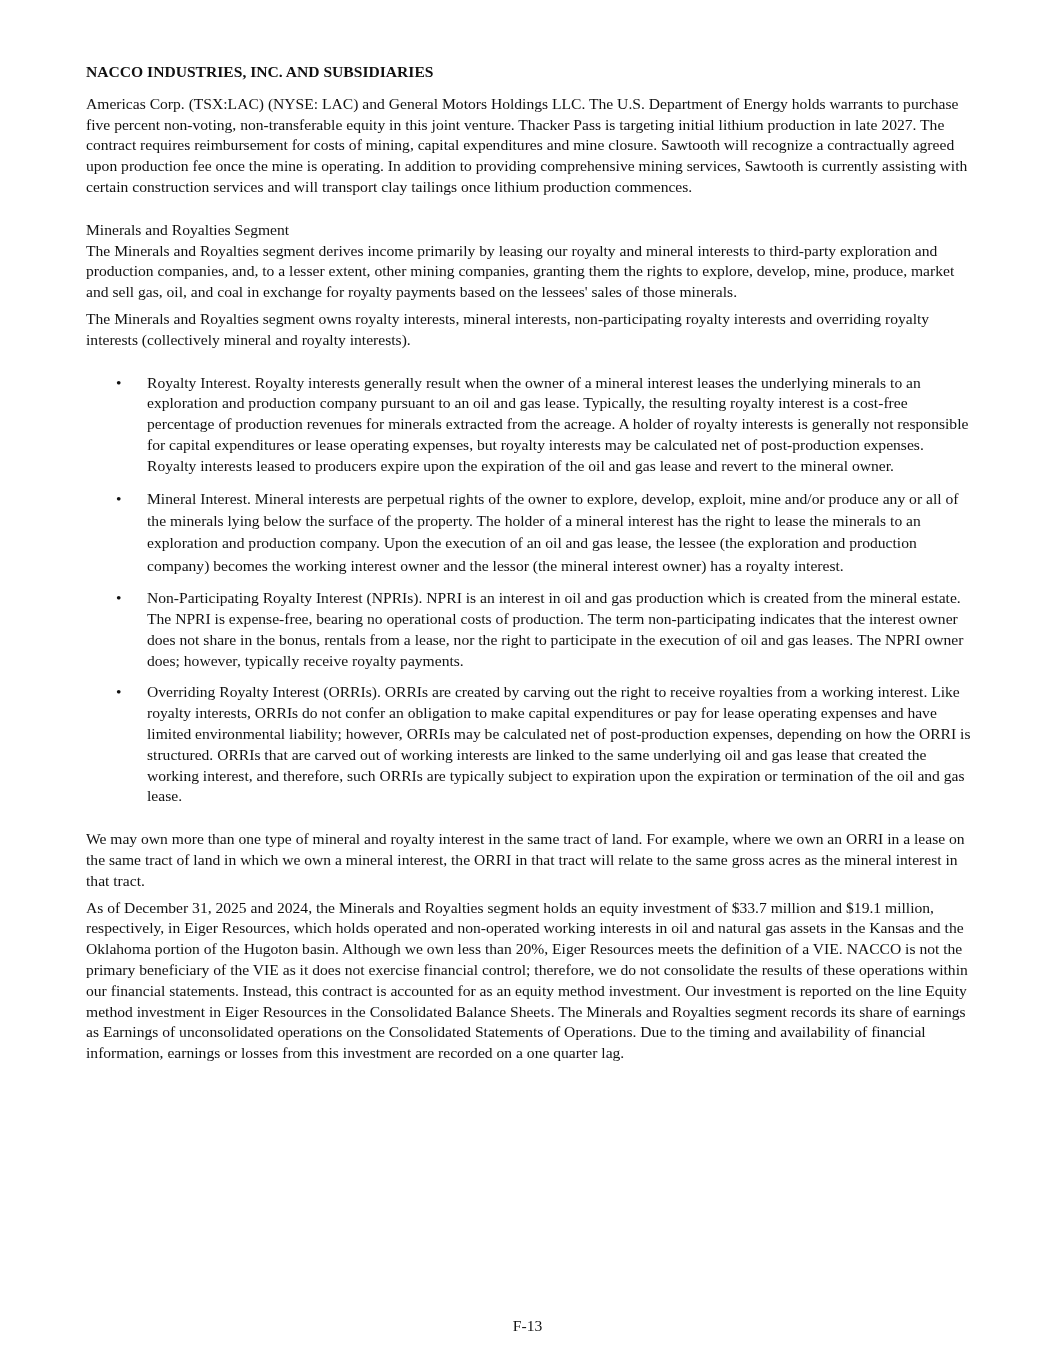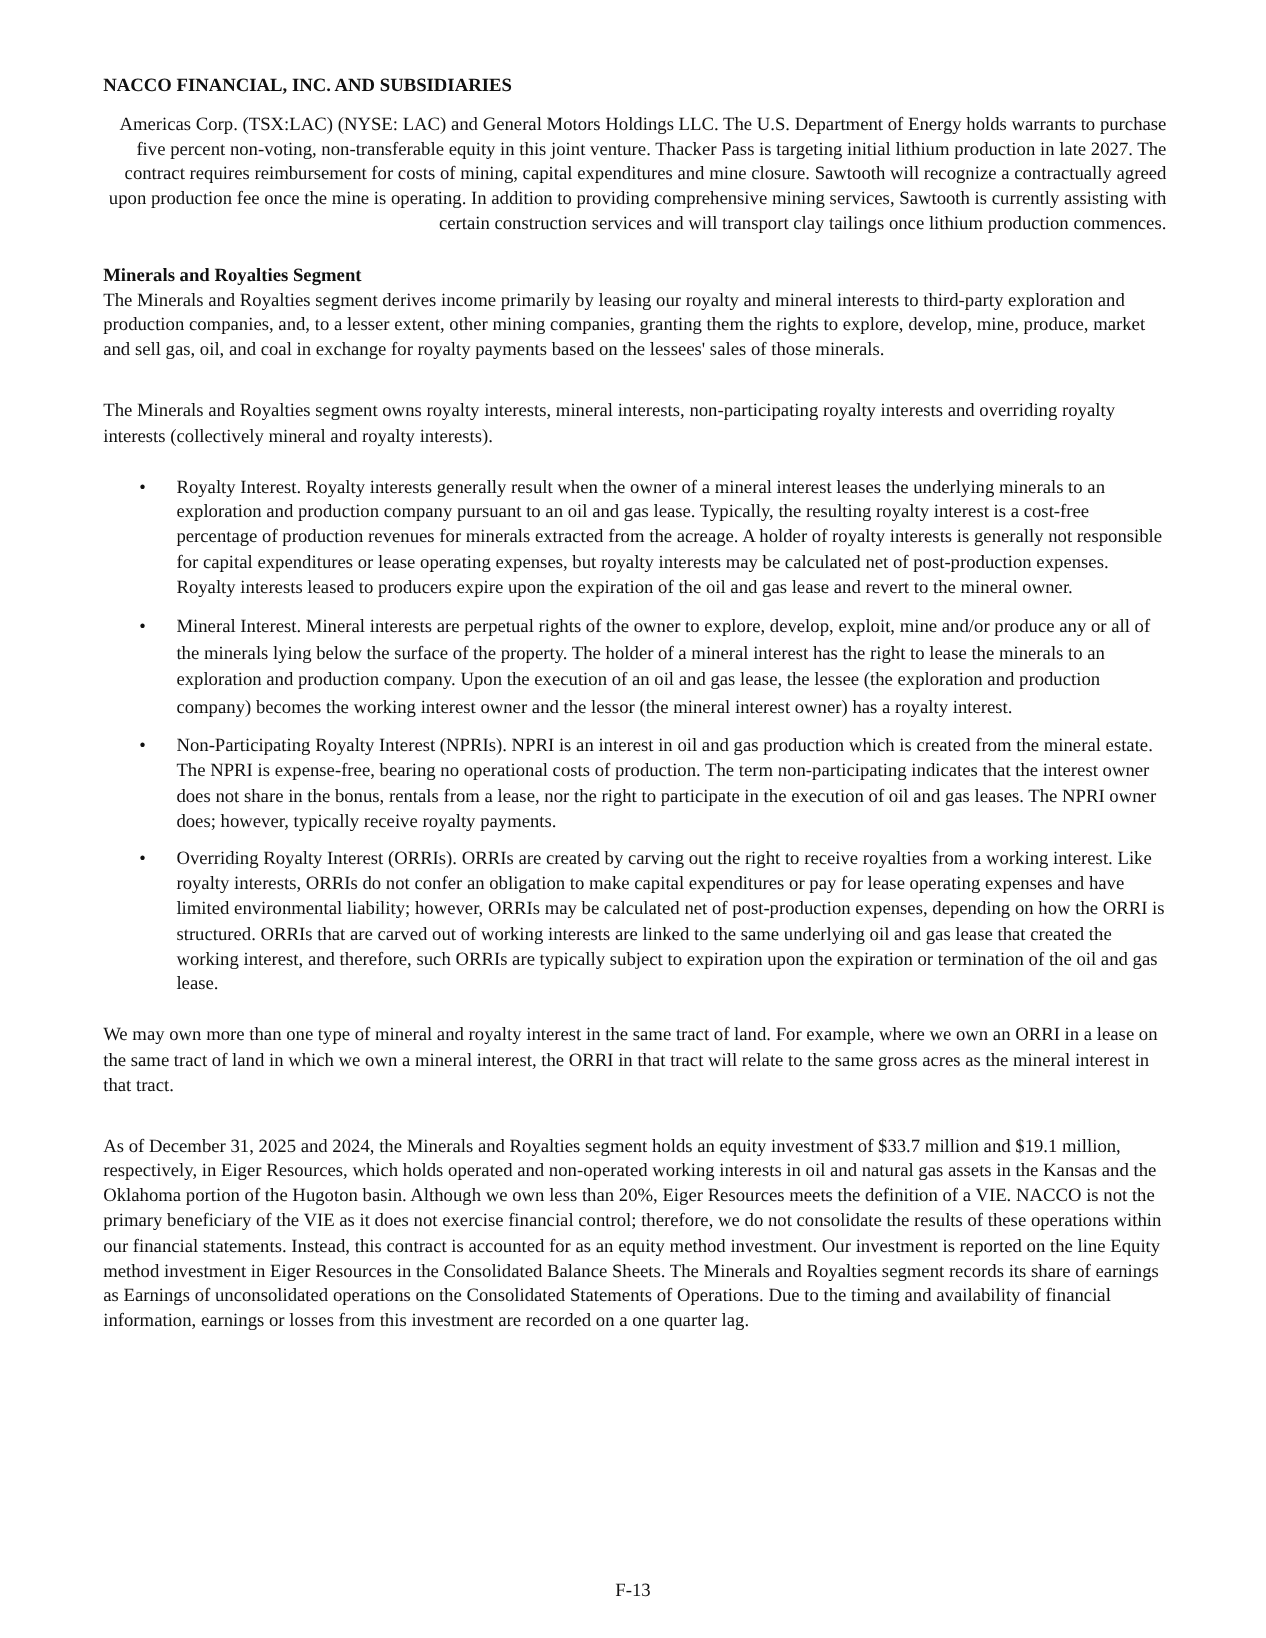--- a/index.html
+++ b/index.html
@@ -29,28 +29,27 @@
     }
     .hdr-italic {
       font-style: italic;
       margin: 0;
     }
     p {
       margin: 0;
     }
     .para-first {
       margin-top: 11px;
-      text-align: right;
     }
     .section-title {
-      font-weight: bold;
+      font-weight: normal;
       margin-top: 22px;
     }
     .gap {
-      margin-top: 30px;
+      margin-top: 6px;
     }
     ul.bullets {
       list-style: none;
       margin: 22px 0 0 0;
       padding: 0;
     }
     ul.bullets li {
       position: relative;
       padding-left: 61px;
       margin-bottom: 11px;
@@ -71,21 +70,21 @@
       left: 0;
       width: 1055px;
       top: 1316px;
       text-align: center;
     }
   </style>
 </head>
 <body>
 
 <div class="page">
-  <p class="hdr-bold">NACCO FINANCIAL, INC. AND SUBSIDIARIES</p>
+  <p class="hdr-bold">NACCO INDUSTRIES, INC. AND SUBSIDIARIES</p>
 
   <p class="para-first">Americas Corp. (TSX:LAC) (NYSE: LAC) and General Motors Holdings LLC. The U.S. Department of Energy holds warrants to purchase five percent non-voting, non-transferable equity in this joint venture. Thacker Pass is targeting initial lithium production in late 2027. The contract requires reimbursement for costs of mining, capital expenditures and mine closure. Sawtooth will recognize a contractually agreed upon production fee once the mine is operating. In addition to providing comprehensive mining services, Sawtooth is currently assisting with certain construction services and will transport clay tailings once lithium production commences.</p>
 
   <p class="section-title">Minerals and Royalties Segment</p>
   <p>The Minerals and Royalties segment derives income primarily by leasing our royalty and mineral interests to third-party exploration and production companies, and, to a lesser extent, other mining companies, granting them the rights to explore, develop, mine, produce, market and sell gas, oil, and coal in exchange for royalty payments based on the lessees' sales of those minerals.</p>
 
   <p class="gap">The Minerals and Royalties segment owns royalty interests, mineral interests, non-participating royalty interests and overriding royalty interests (collectively mineral and royalty interests).</p>
 
   <ul class="bullets">
     <li>

